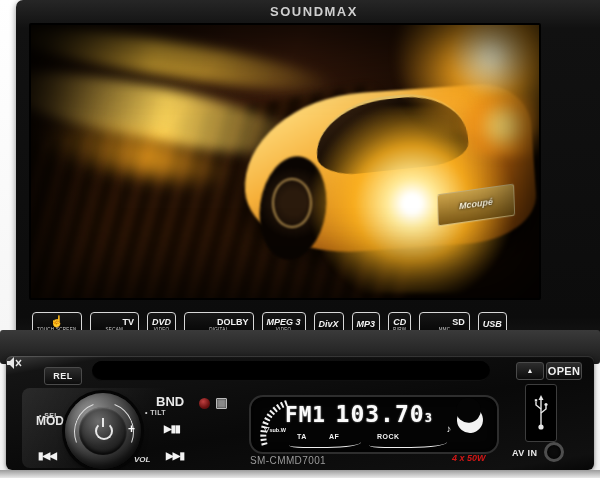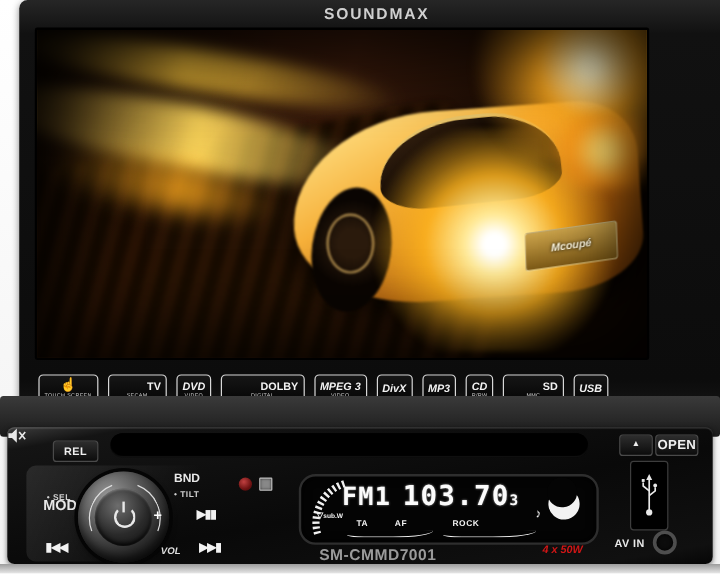--- a/index.html
+++ b/index.html
@@ -77,21 +77,21 @@
     border-radius:3px;color:#efefef;font-weight:bold;text-align:center;cursor:pointer;}
   #rel-btn{left:38px;top:11px;width:36px;height:16px;font-size:9px;line-height:16px;letter-spacing:.5px;}
   #slot{position:absolute;left:86px;top:5px;width:398px;height:20px;background:#000;
     border-radius:10px;box-shadow:inset 0 3px 5px #000, inset 0 -1px 1px rgba(255,255,255,.08);}
   #eject-btn{left:510px;top:6px;width:26px;height:16px;font-size:7px;line-height:16px;}
   #open-btn{left:540px;top:6px;width:34px;height:16px;font-size:11px;line-height:16px;letter-spacing:.3px;}
   .lbl{position:absolute;color:#e8e8e8;font-weight:bold;}
   .sub-lbl{position:absolute;color:#cfcfcf;font-size:7px;font-weight:bold;letter-spacing:.4px;}
   #mute{left:38px;top:38px;width:16px;height:14px;}
   #sel-lbl{left:33px;top:56px;}
-  #bnd-lbl{left:139px;top:38px;font-size:10px;}
+  #bnd-lbl{left:150px;top:38px;font-size:13px;}
   #tilt-lbl{left:139px;top:53px;}
   #mod-lbl{left:30px;top:58px;font-size:12px;}
   #plus-lbl{left:122px;top:66px;font-size:12px;color:#fff;}
   #vol-lbl{left:128px;top:99px;font-size:8px;color:#ddd;font-style:italic;}
   .mediabtn{position:absolute;color:#f2f2f2;font-weight:bold;cursor:pointer;letter-spacing:-1px;}
   #play-btn{left:158px;top:67px;font-size:10px;}
   #prev-btn{left:32px;top:94px;font-size:10px;}
   #next-btn{left:160px;top:94px;font-size:10px;}
   
   #knob{position:absolute;left:59px;top:37px;width:76px;height:76px;border-radius:50%;cursor:pointer;
@@ -129,21 +129,21 @@
   .ind{position:absolute;top:0;}
   #ind-ta{left:8px;}#ind-af{left:40px;}#ind-rock{left:88px;}
   .swoosh{position:absolute;top:9px;height:5px;border-bottom:1.5px solid #eee;
     border-radius:0 0 70% 30%/0 0 9px 4px;}
   #sw1{left:0;width:72px;}
   #sw2{left:80px;width:78px;}
   #moon{position:absolute;right:14px;top:10px;width:26px;height:26px;transform:rotate(40deg);}
   #moon .full{position:absolute;width:26px;height:26px;border-radius:50%;background:#f2f2f2;}
   #moon .bite{position:absolute;left:-7px;top:-6px;width:25px;height:25px;border-radius:50%;background:#040404;}
   #note{position:absolute;right:46px;top:26px;color:#f2f2f2;font-size:10px;transform:rotate(-10deg);}
-  #model-lbl{position:absolute;left:260px;top:99px;color:#9a9a9a;font-size:13px;letter-spacing:.4px;font-weight:bold;}
+  #model-lbl{position:absolute;left:244px;top:99px;color:#9a9a9a;font-size:10px;letter-spacing:.4px;}
   #power-lbl{position:absolute;left:446px;top:97px;color:#d11616;font-size:9px;
     font-weight:bold;font-style:italic;}
   
   #usb-port{position:absolute;left:519px;top:28px;width:30px;height:56px;background:#000;
     border:1px solid #3d3d3d;border-radius:3px;box-shadow:inset 0 0 6px #000;}
   #usb-port svg{position:absolute;left:8px;top:10px;}
   #avin-lbl{left:506px;top:92px;font-size:9px;letter-spacing:.4px;}
   #av-jack{position:absolute;left:538px;top:86px;width:20px;height:20px;border-radius:50%;
     background:#0c0c0c;border:3px solid #4e4e4e;box-sizing:border-box;
     box-shadow:inset 0 0 4px #000;}

